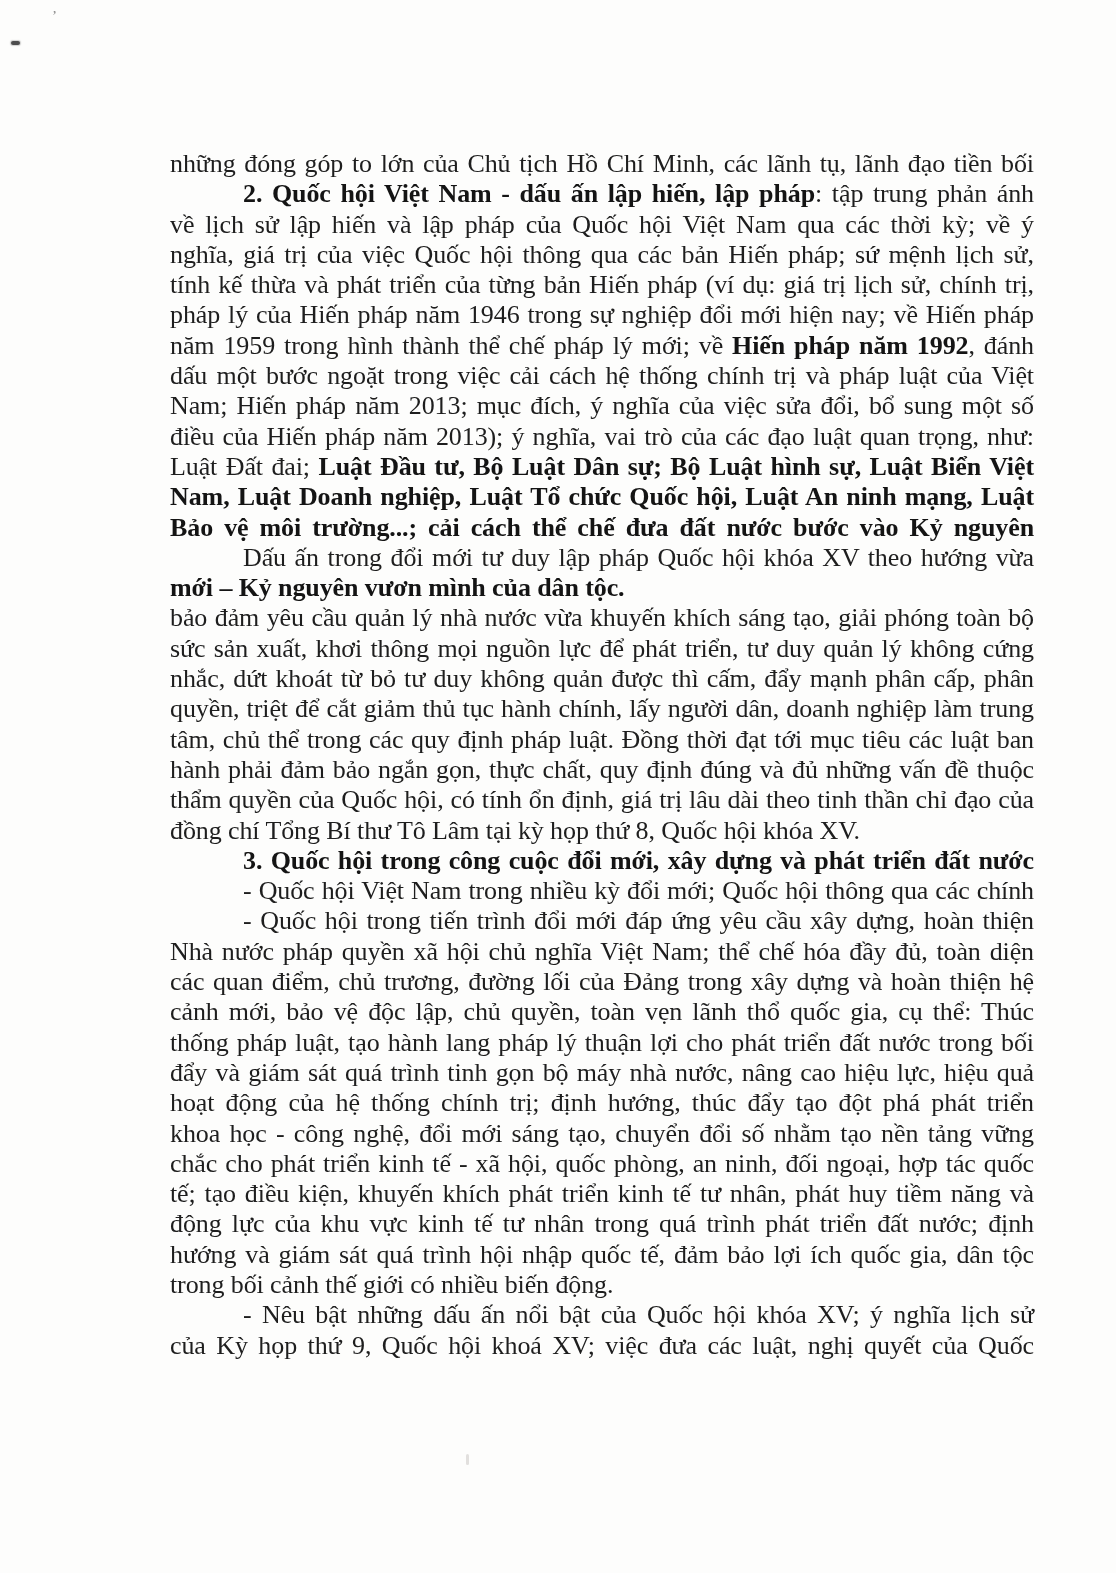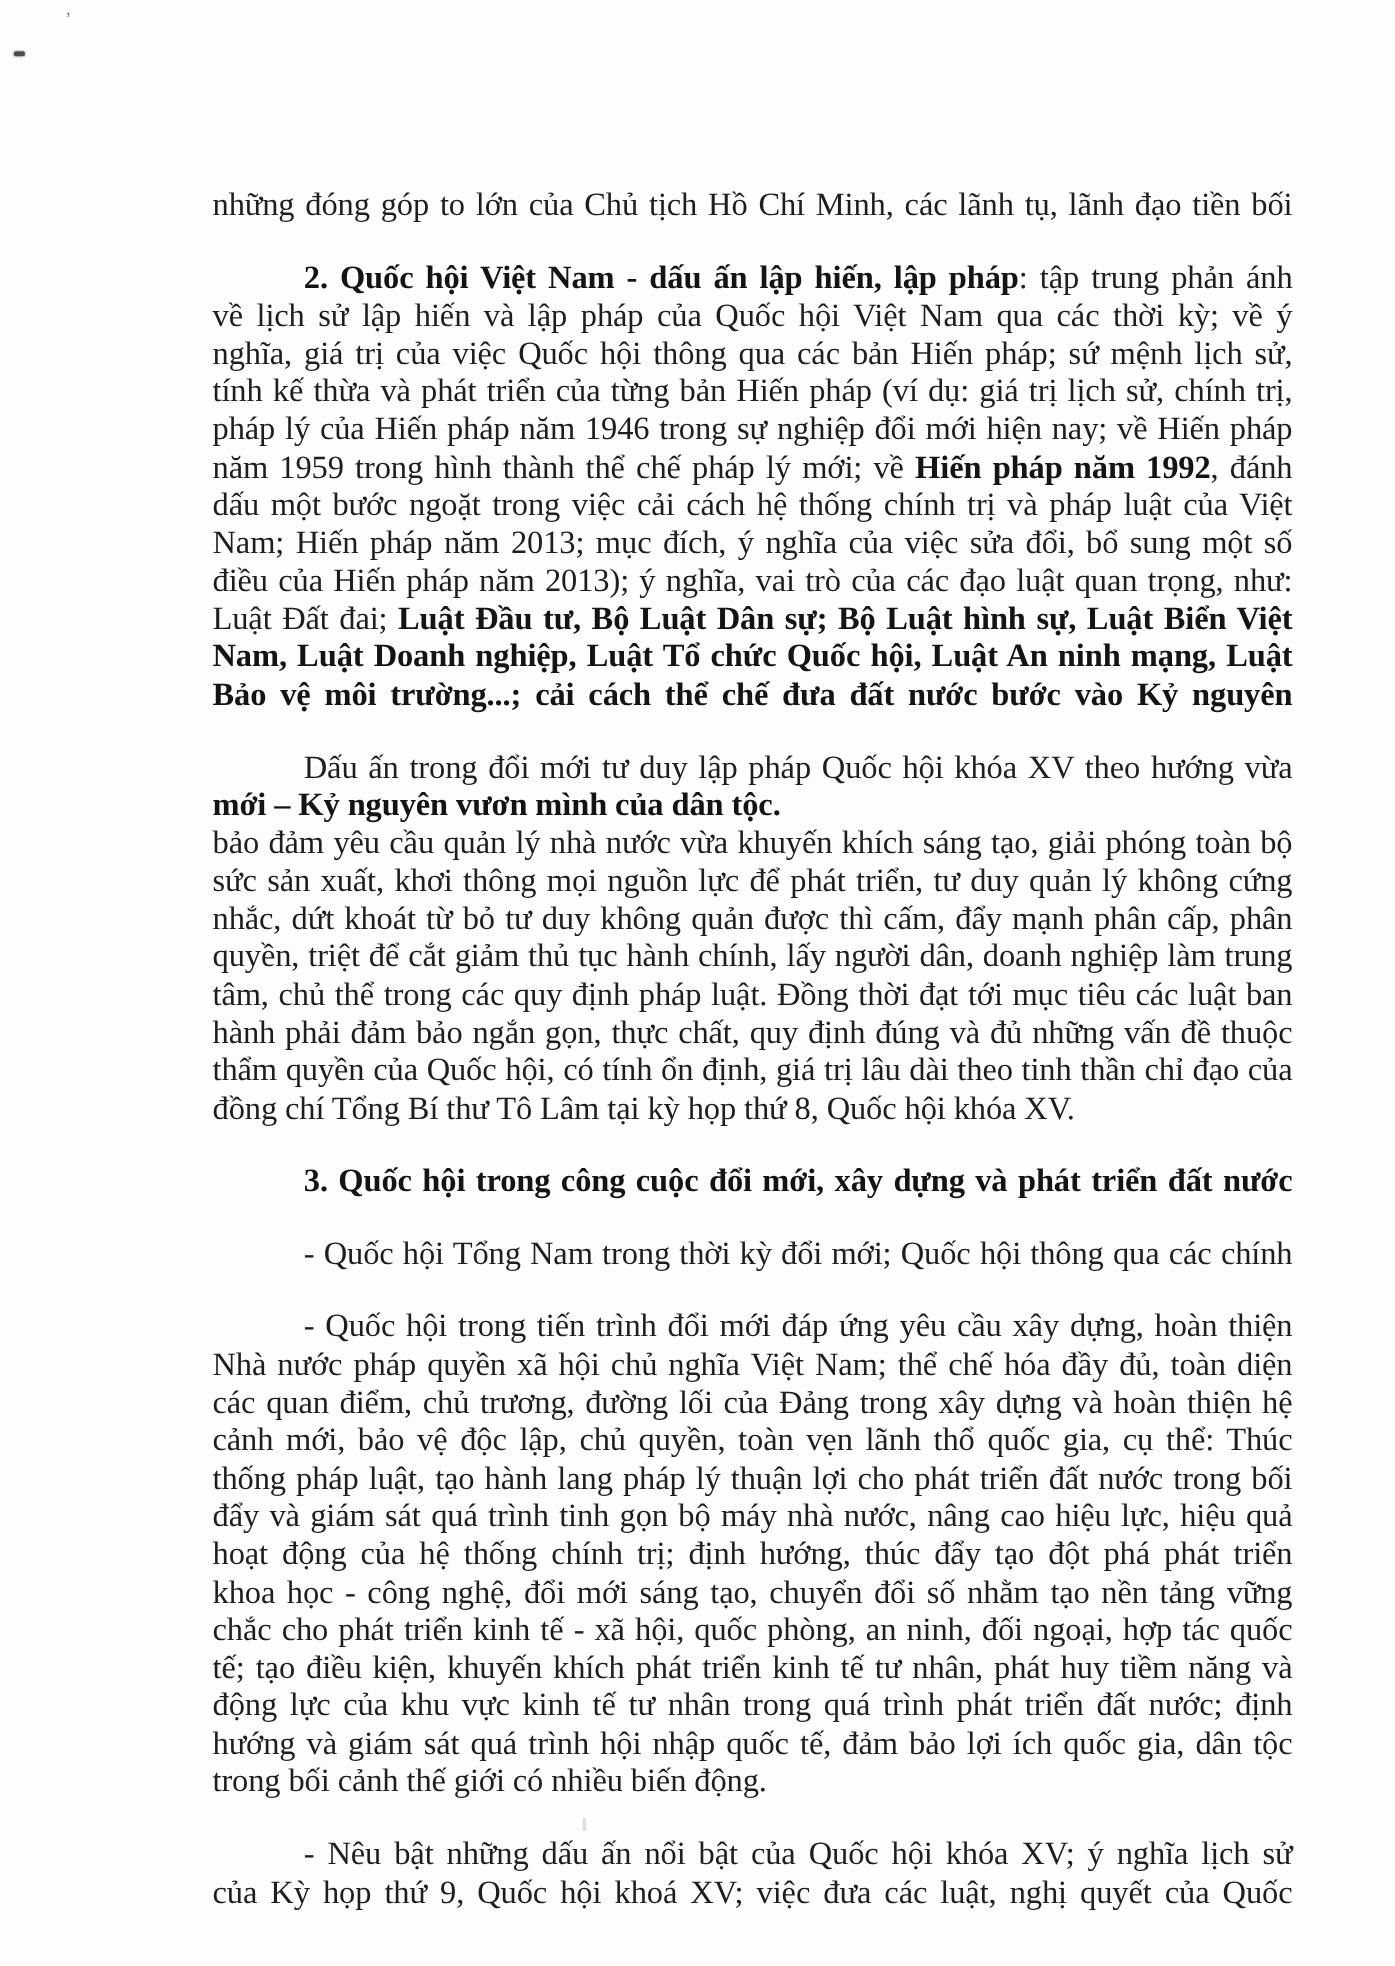--- a/index.html
+++ b/index.html
@@ -32,21 +32,20 @@
   .line {
     text-align: justify;
     text-align-last: justify;
     height: 30.3px;
   }
   .line.end {
     text-align-last: left;
   }
   .line.indent {
     padding-left: 73px;
-    margin-top: 28px;
   }
   .b {
     font-weight: bold;
     color: #141414;
   }
   .artifact {
     position: absolute;
   }
   .artifact.quote {
     left: 52px;
@@ -99,21 +98,21 @@
       <div class="line end"><span class="b">mới – Kỷ nguyên vươn mình của dân tộc.</span></div>
       <div class="line"><span>bảo đảm yêu cầu quản lý nhà nước vừa khuyến khích sáng tạo, giải phóng toàn bộ</span></div>
       <div class="line"><span>sức sản xuất, khơi thông mọi nguồn lực để phát triển, tư duy quản lý không cứng</span></div>
       <div class="line"><span>nhắc, dứt khoát từ bỏ tư duy không quản được thì cấm, đẩy mạnh phân cấp, phân</span></div>
       <div class="line"><span>quyền, triệt để cắt giảm thủ tục hành chính, lấy người dân, doanh nghiệp làm trung</span></div>
       <div class="line"><span>tâm, chủ thể trong các quy định pháp luật. Đồng thời đạt tới mục tiêu các luật ban</span></div>
       <div class="line"><span>hành phải đảm bảo ngắn gọn, thực chất, quy định đúng và đủ những vấn đề thuộc</span></div>
       <div class="line"><span>thẩm quyền của Quốc hội, có tính ổn định, giá trị lâu dài theo tinh thần chỉ đạo của</span></div>
       <div class="line end"><span>đồng chí Tổng Bí thư Tô Lâm tại kỳ họp thứ 8, Quốc hội khóa XV.</span></div>
       <div class="line indent"><span class="b">3. Quốc hội trong công cuộc đổi mới, xây dựng và phát triển đất nước</span></div>
-      <div class="line indent"><span>- Quốc hội Tổng Nam trong thời kỳ đổi mới; Quốc hội thông qua các chính</span></div>
+      <div class="line indent"><span>- Quốc hội Việt Nam trong nhiều kỳ đổi mới; Quốc hội thông qua các chính</span></div>
       <div class="line indent"><span>- Quốc hội trong tiến trình đổi mới đáp ứng yêu cầu xây dựng, hoàn thiện</span></div>
       <div class="line"><span>Nhà nước pháp quyền xã hội chủ nghĩa Việt Nam; thể chế hóa đầy đủ, toàn diện</span></div>
       <div class="line"><span>các quan điểm, chủ trương, đường lối của Đảng trong xây dựng và hoàn thiện hệ</span></div>
       <div class="line"><span>cảnh mới, bảo vệ độc lập, chủ quyền, toàn vẹn lãnh thổ quốc gia, cụ thể: Thúc</span></div>
       <div class="line"><span>thống pháp luật, tạo hành lang pháp lý thuận lợi cho phát triển đất nước trong bối</span></div>
       <div class="line"><span>đẩy và giám sát quá trình tinh gọn bộ máy nhà nước, nâng cao hiệu lực, hiệu quả</span></div>
       <div class="line"><span>hoạt động của hệ thống chính trị; định hướng, thúc đẩy tạo đột phá phát triển</span></div>
       <div class="line"><span>khoa học - công nghệ, đổi mới sáng tạo, chuyển đổi số nhằm tạo nền tảng vững</span></div>
       <div class="line"><span>chắc cho phát triển kinh tế - xã hội, quốc phòng, an ninh, đối ngoại, hợp tác quốc</span></div>
       <div class="line"><span>tế; tạo điều kiện, khuyến khích phát triển kinh tế tư nhân, phát huy tiềm năng và</span></div>

